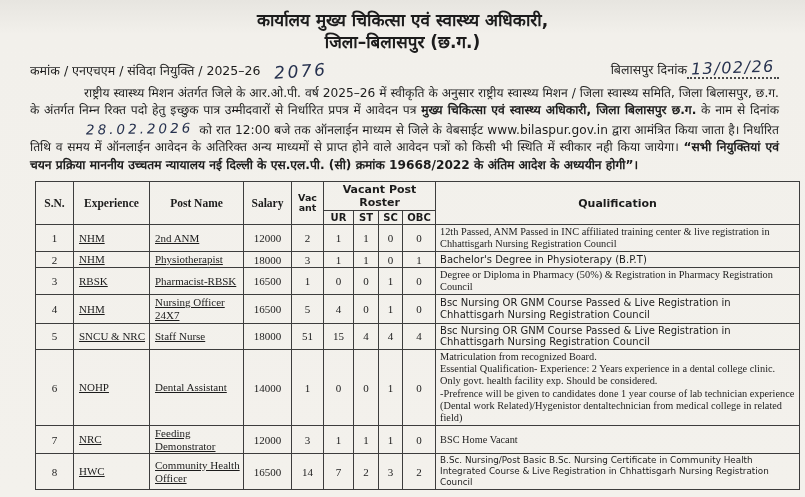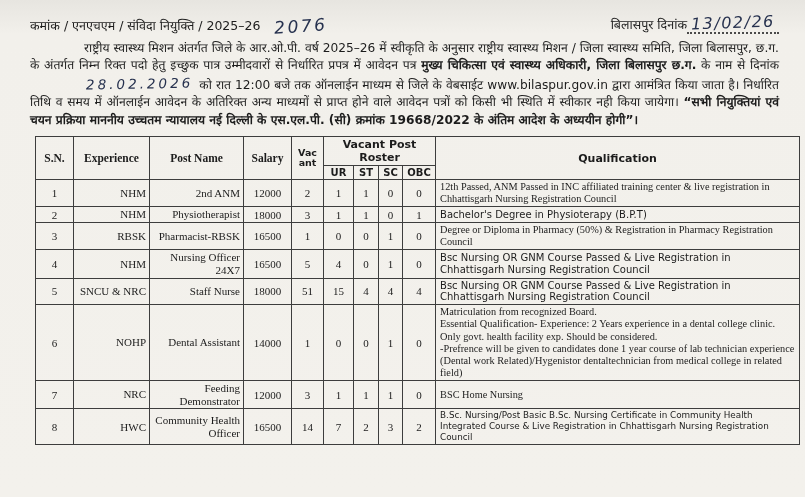--- a/index.html
+++ b/index.html
@@ -57,33 +57,37 @@
   th, td { border: 1px solid #3d3d3d; padding: 1px 3px; vertical-align: middle; }
   th {
     font-size: 11.5px; font-weight: 700; text-align: center;
     font-family: "Liberation Serif", serif;
   }
   th.h-sans { font-family: "DejaVu Sans", sans-serif; font-size: 11px; }
   th.h-sub  { font-family: "DejaVu Sans", sans-serif; font-size: 10px; font-weight: 700; }
   th.h-vacant { font-family: "DejaVu Sans", sans-serif; font-size: 9.5px; word-break: break-all; line-height: 1.1; }
   td { font-size: 11px; }
   td.c-center { text-align: center; }
-  td.c-left   { text-align: right; padding-left: 5px; line-height: 1.15; }
+  td.c-left   { text-align: left; padding-left: 5px; line-height: 1.15; text-decoration: underline; }
   td.qual {
     text-align: left; font-size: 10.3px; line-height: 1.18;
     white-space: pre-line; padding: 1px 4px; margin-left: 12px;
   }
   td.qual.sans { font-family: "DejaVu Sans", sans-serif; font-size: 10px; }
   td.qual.small { font-size: 8.8px; line-height: 1.25; }
 </style>
 </head>
 <body>
 
 <div class="page">
 
+  <div class="org">
+    <div>कार्यालय मुख्य चिकित्सा एवं स्वास्थ्य अधिकारी,</div>
+    <div>जिला–बिलासपुर (छ.ग.)</div>
+  </div>
 
   <div class="ref-row">
     <div class="ref-left">
       <span>कमांक / एनएचएम / संविदा नियुक्ति / 2025–26</span>
       <span class="ink ref-number">2076</span>
     </div>
     <div class="ref-right">
       <span>बिलासपुर दिनांक</span><span class="dotline"><span class="ink date-ink">13/02/26</span></span>
     </div>
   </div>
@@ -199,21 +203,21 @@
         <tr>
           <td class="c-center">7</td>
           <td class="c-left">NRC</td>
           <td class="c-left">Feeding Demonstrator</td>
           <td class="c-center">12000</td>
           <td class="c-center">3</td>
           <td class="c-center">1</td>
           <td class="c-center">1</td>
           <td class="c-center">1</td>
           <td class="c-center">0</td>
-          <td class="qual">BSC Home Nursing</td>
+          <td class="qual">BSC Home Vacant</td>
         </tr>
         <tr>
           <td class="c-center">8</td>
           <td class="c-left">HWC</td>
           <td class="c-left">Community Health Officer</td>
           <td class="c-center">16500</td>
           <td class="c-center">14</td>
           <td class="c-center">7</td>
           <td class="c-center">2</td>
           <td class="c-center">3</td>

